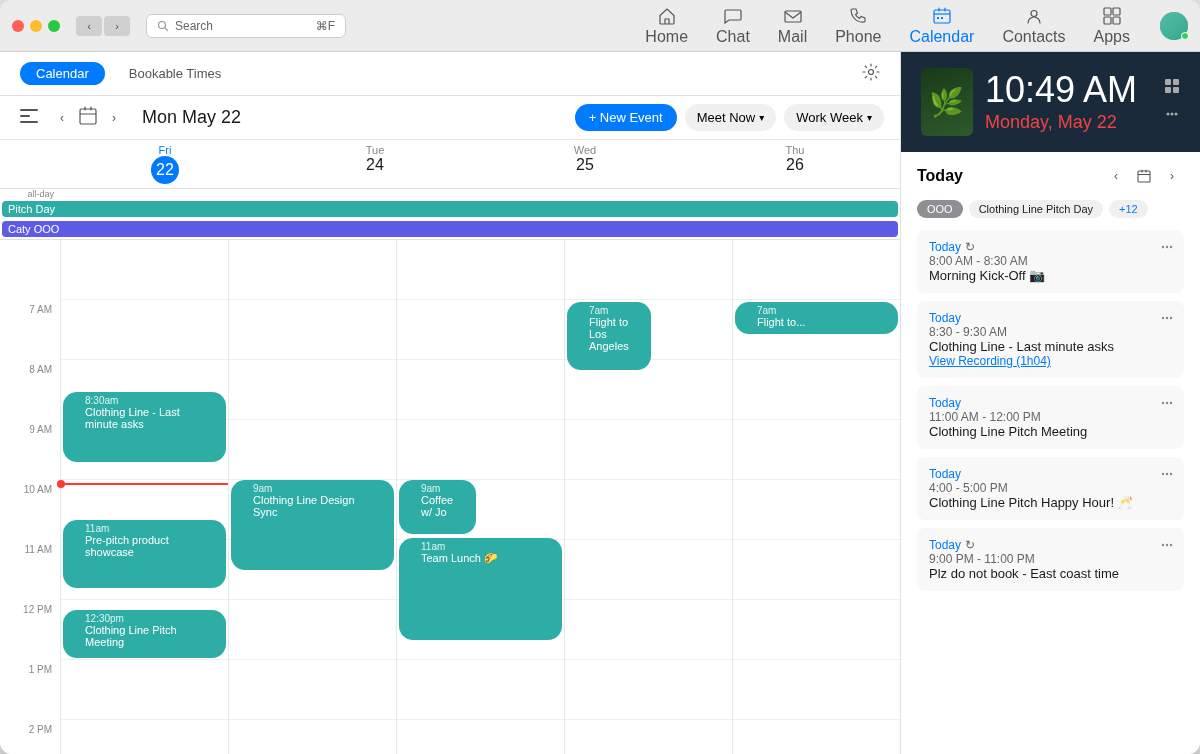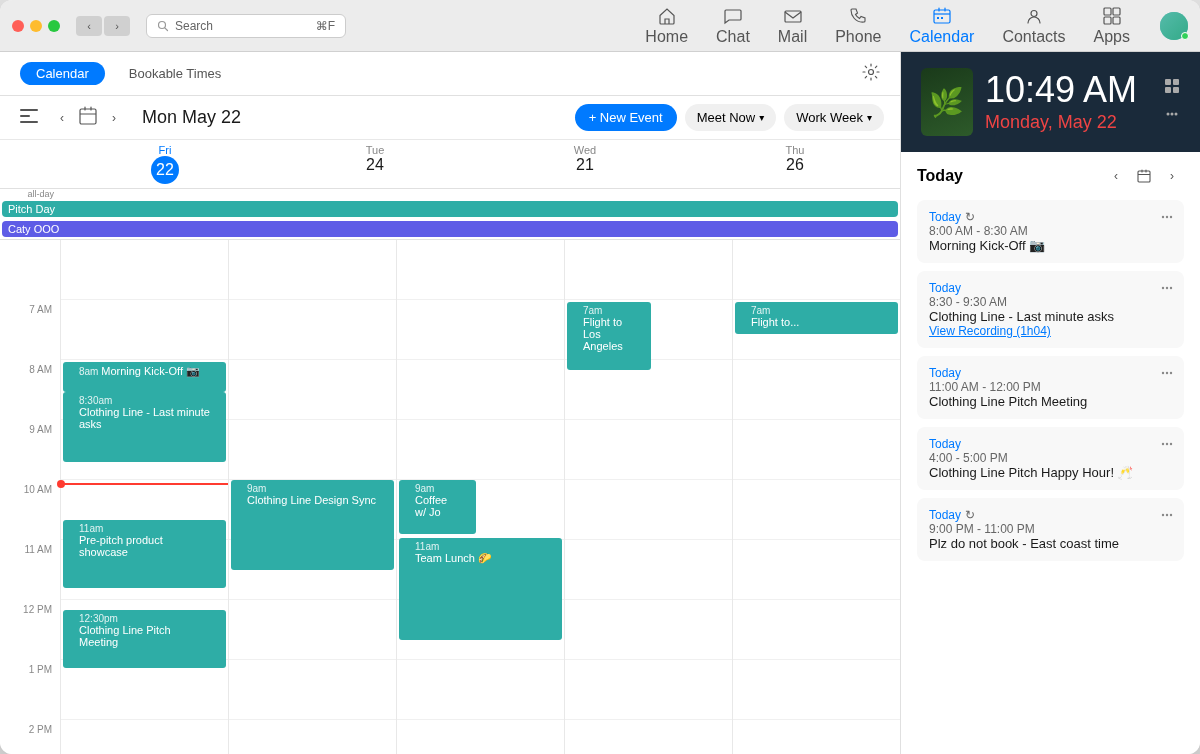--- a/index.html
+++ b/index.html
@@ -53,21 +53,21 @@
     .meet-now-btn { background: #f0f0f0; border: none; border-radius: 14px; padding: 6px 12px; font-size: 13px; cursor: pointer; display: flex; align-items: center; gap: 4px; }
     .work-week-btn { background: #f0f0f0; border: none; border-radius: 14px; padding: 6px 12px; font-size: 13px; cursor: pointer; display: flex; align-items: center; gap: 4px; }
     .day-header { flex: 1; text-align: center; padding: 6px 0; font-size: 12px; color: #888; }
     .day-header .day-num { font-size: 18px; font-weight: 500; color: #1a1a1a; }
     .day-header.today .day-num { background: #007aff; color: white; border-radius: 50%; width: 28px; height: 28px; display: flex; align-items: center; justify-content: center; margin: 0 auto; }
     .day-header .day-name { font-size: 11px; color: #888; }
     .day-header.today .day-name { color: #007aff; }
     .time-label { height: 60px; display: flex; align-items: flex-start; justify-content: flex-end; padding-right: 8px; padding-top: 4px; font-size: 10px; color: #888; }
 
     
-    .event { position: absolute; border-radius: 3px; padding: 3px 16px; font-size: 11px; color: white; overflow: hidden; cursor: pointer; }
+    .event { position: absolute; border-radius: 14px; padding: 3px 22px; font-size: 11px; color: white; overflow: hidden; cursor: pointer; }
     .event.teal { background: #2eada6; }
     .event-time { font-size: 10px; opacity: 0.85; }
     .event-title { font-weight: 500; font-size: 11px; }
 
     
     .right-sidebar { width: 300px; flex-shrink: 0; display: flex; flex-direction: column; background: white; border-left: 1px solid #e0e0e0; }
 
     .sidebar-header-widget { background: #1a2a3a; color: white; padding: 16px 20px; display: flex; align-items: center; gap: 12px; }
     .time-display { flex: 1; }
     .clock-time { font-size: 36px; font-weight: 300; line-height: 1; }
@@ -223,21 +223,21 @@
         <div class="day-header today" style="flex:1;text-align:center;padding:4px 0;">
           <div class="day-name" style="font-size:11px;color:#007aff;">Fri</div>
           <div class="day-num" style="background:#007aff;color:white;border-radius:50%;width:28px;height:28px;display:flex;align-items:center;justify-content:center;margin:0 auto;font-size:16px;font-weight:500;">22</div>
         </div>
         <div class="day-header" style="flex:1;text-align:center;padding:4px 0;">
           <div class="day-name" style="font-size:11px;color:#888;">Tue</div>
           <div class="day-num" style="font-size:16px;font-weight:500;color:#1a1a1a;">24</div>
         </div>
         <div class="day-header" style="flex:1;text-align:center;padding:4px 0;">
           <div class="day-name" style="font-size:11px;color:#888;">Wed</div>
-          <div class="day-num" style="font-size:16px;font-weight:500;color:#1a1a1a;">21</div>
+          <div class="day-num" style="font-size:16px;font-weight:500;color:#1a1a1a;">25</div>
         </div>
         <div class="day-header" style="flex:1;text-align:center;padding:4px 0;">
           <div class="day-name" style="font-size:11px;color:#888;">Thu</div>
           <div class="day-num" style="font-size:16px;font-weight:500;color:#1a1a1a;">26</div>
         </div>
       </div>
 
       <div style="display:flex;border-bottom:1px solid #e0e0e0;min-height:28px;flex-direction:column;">
         <div style="width:60px;flex-shrink:0;font-size:9px;color:#888;display:flex;align-items:center;justify-content:flex-end;padding-right:6px;">all-day</div>
         <div style="flex:1;position:relative;padding:2px;">
@@ -270,36 +270,33 @@
           <div style="flex:1;border-left:1px solid #e8e8e8;position:relative;">
             <div style="height:60px;border-bottom:1px solid #f0f0f0;"></div>
             <div style="height:60px;border-bottom:1px solid #f0f0f0;"></div>
             <div style="height:60px;border-bottom:1px solid #f0f0f0;"></div>
             <div style="height:60px;border-bottom:1px solid #f0f0f0;"></div>
             <div style="height:60px;border-bottom:1px solid #f0f0f0;"></div>
             <div style="height:60px;border-bottom:1px solid #f0f0f0;"></div>
             <div style="height:60px;border-bottom:1px solid #f0f0f0;"></div>
             <div style="height:60px;border-bottom:1px solid #f0f0f0;"></div>
 
-            <div class="event teal" style="position:absolute;top:122px;left:2px;right:2px;height:30px;">
-              <span class="event-time">8am </span><span class="event-title">Morning Kick-Off 📷</span>
-            </div>
             <div class="event teal" style="position:absolute;top:152px;left:2px;right:2px;height:70px;">
               <div class="event-time">8:30am</div>
               <div class="event-title">Clothing Line - Last minute asks</div>
             </div>
 
             <div style="position:absolute;top:243px;left:0;right:0;height:2px;background:#ff3b30;z-index:10;">
               <div style="position:absolute;left:-4px;top:-3px;width:8px;height:8px;border-radius:50%;background:#ff3b30;"></div>
             </div>
             <div class="event teal" style="position:absolute;top:280px;left:2px;right:2px;height:68px;">
               <div class="event-time">11am</div>
               <div class="event-title">Pre-pitch product showcase</div>
             </div>
-            <div class="event teal" style="position:absolute;top:370px;left:2px;right:2px;height:58px;">
+            <div class="event teal" style="position:absolute;top:370px;left:2px;right:2px;height:48px;">
               <div class="event-time">12:30pm</div>
               <div class="event-title">Clothing Line Pitch Meeting</div>
             </div>
           </div>
 
           <div style="flex:1;border-left:1px solid #e8e8e8;position:relative;">
             <div style="height:60px;border-bottom:1px solid #f0f0f0;"></div>
             <div style="height:60px;border-bottom:1px solid #f0f0f0;"></div>
             <div style="height:60px;border-bottom:1px solid #f0f0f0;"></div>
             <div style="height:60px;border-bottom:1px solid #f0f0f0;"></div>
@@ -403,20 +400,25 @@
               <svg width="14" height="14" viewBox="0 0 14 14" fill="none">
                   <rect x="1" y="2" width="12" height="11" rx="1" stroke="#555" stroke-width="1.1" fill="none"></rect>
                   <path d="M1 5.5h12" stroke="#555" stroke-width="1.1"></path>
                   <path d="M5 1v2M9 1v2" stroke="#555" stroke-width="1.1" stroke-linecap="round"></path>
                 </svg>
             </div>
             <div class="today-nav-btn">›</div>
           </div>
         </div>
 
+        <div class="today-tags">
+          <div class="today-tag ooo">OOO</div>
+          <div class="today-tag" style="background:#f0f0f0;color:#1a1a1a;">Clothing Line Pitch Day</div>
+          <div class="today-tag count">+12</div>
+        </div>
 
         <div class="agenda-item">
           <div style="position:absolute;top:10px;right:10px;">
             <svg width="14" height="14" viewBox="0 0 14 14" fill="none">
                 <circle cx="3" cy="7" r="1.2" fill="#888"></circle>
                 <circle cx="7" cy="7" r="1.2" fill="#888"></circle>
                 <circle cx="11" cy="7" r="1.2" fill="#888"></circle>
               </svg>
           </div>
           <div class="agenda-time-row">

